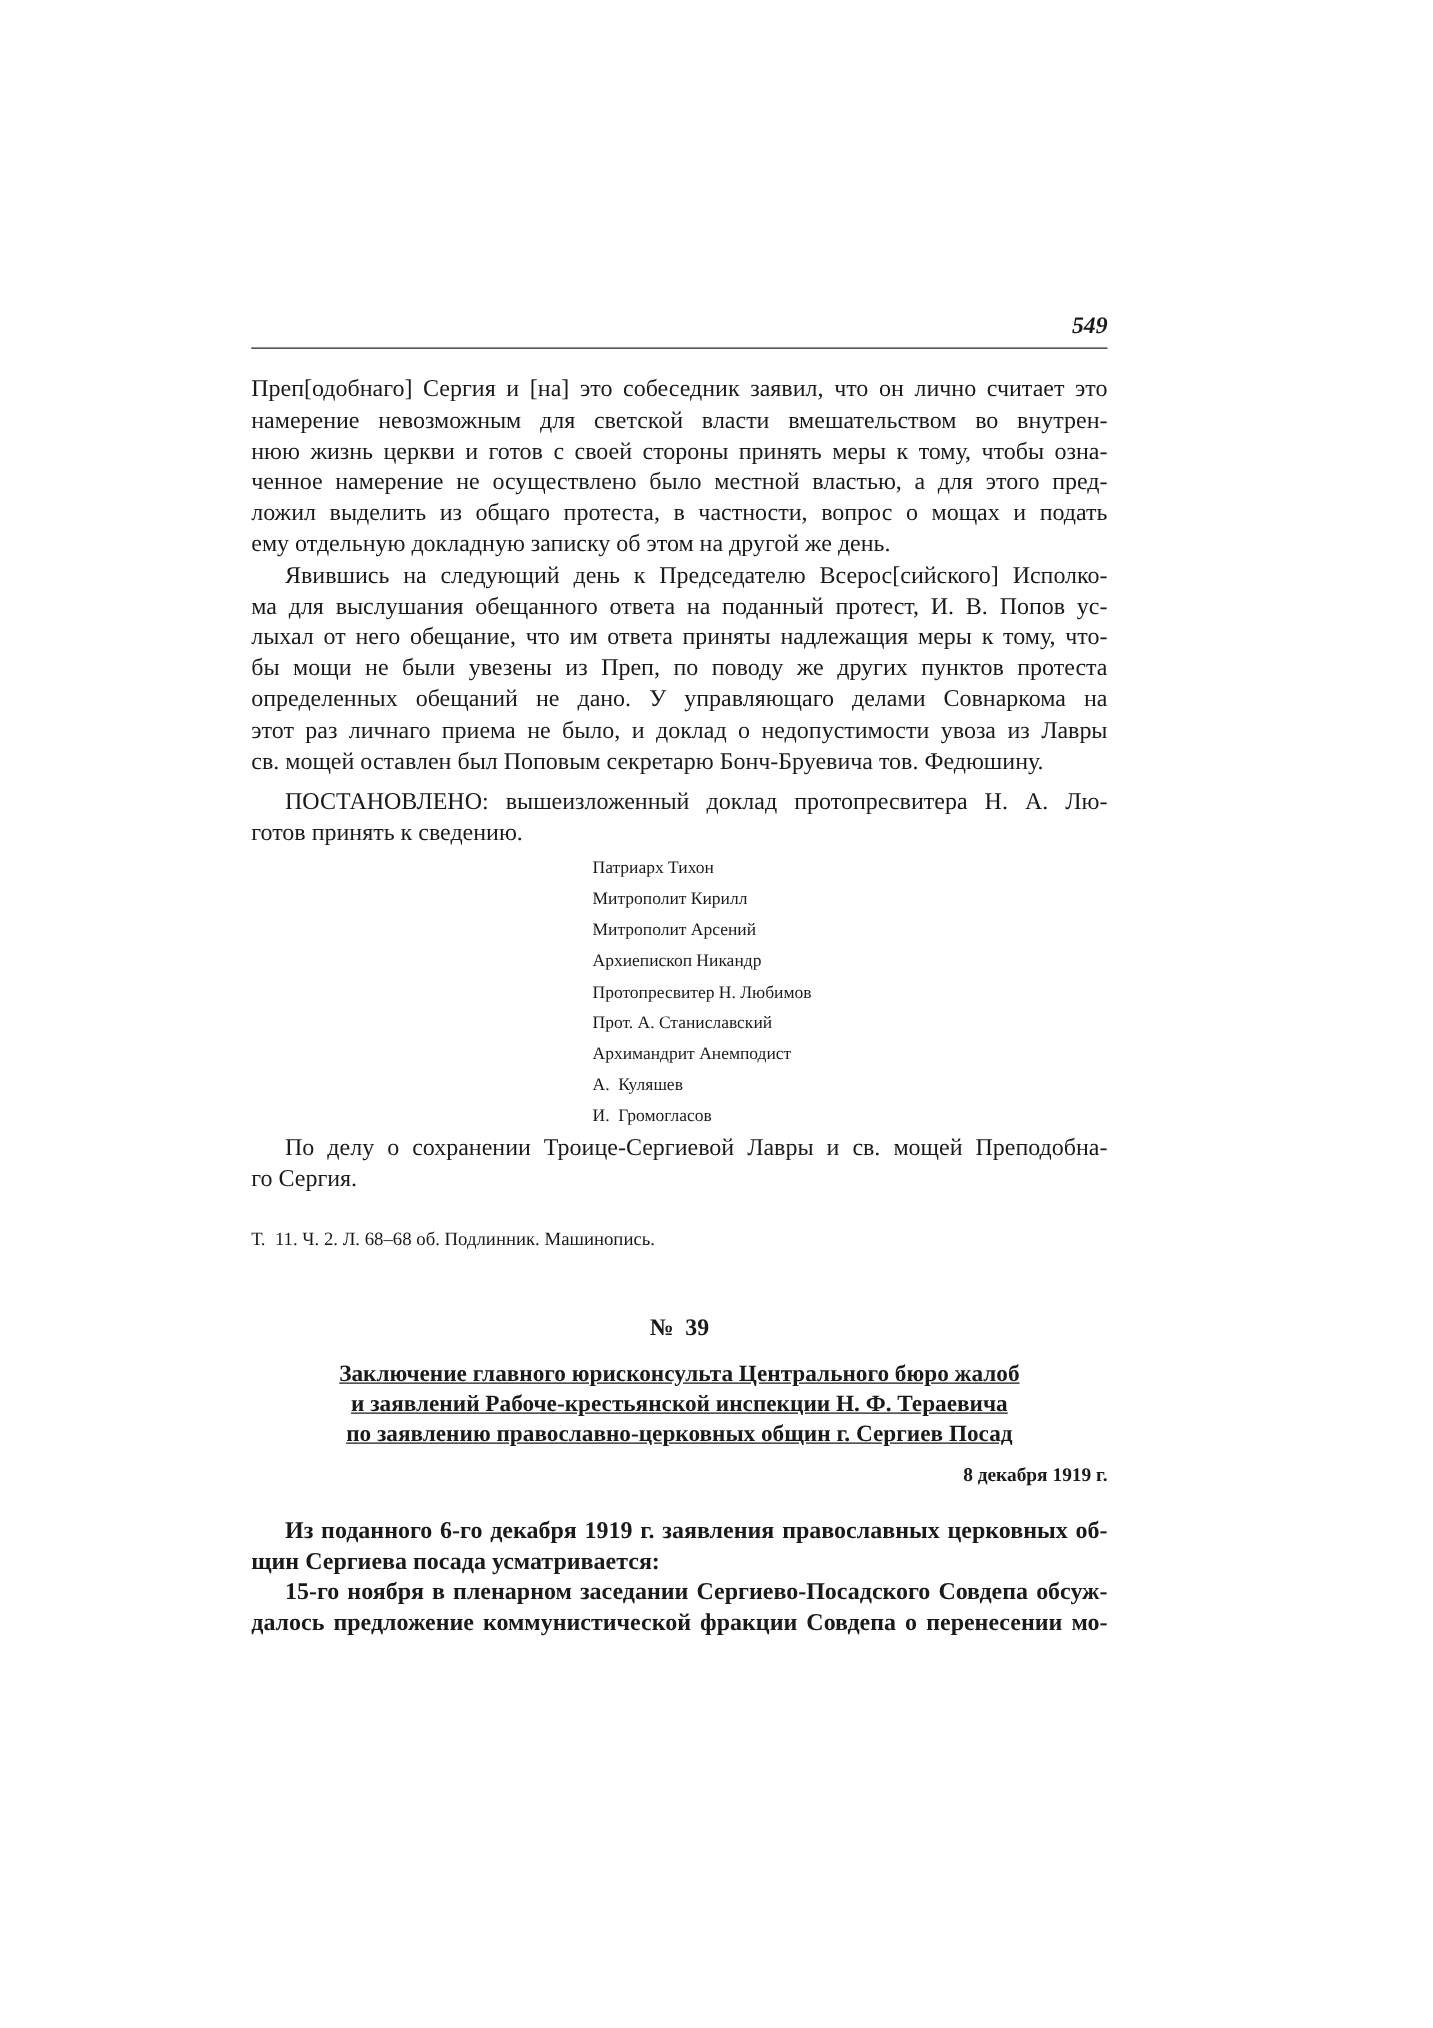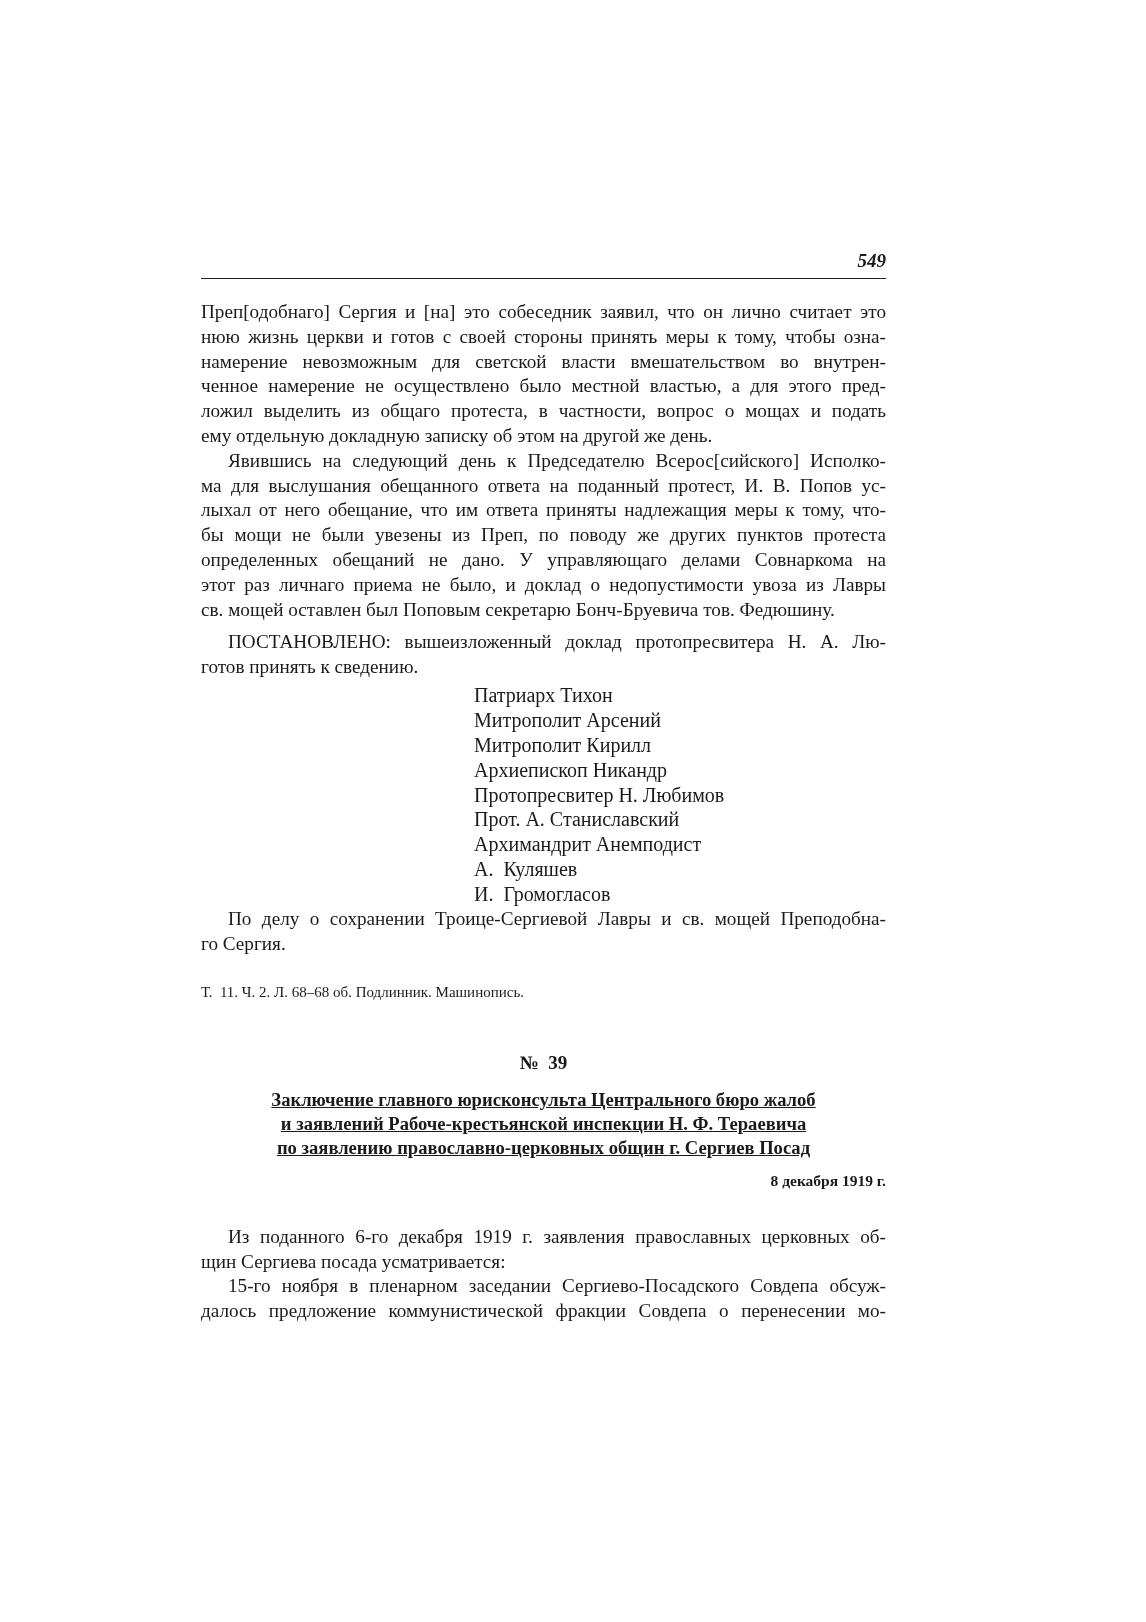--- a/index.html
+++ b/index.html
@@ -9,63 +9,63 @@
     .running-head { position: relative; height: 30px; border-bottom: 1.2px solid #222; }
     .section-title { position: absolute; left: 0; right: 0; top: 4px; text-align: center;
       font-style: italic; font-size: 16px; }
     .page-number { position: absolute; right: 0; top: 2px; font-style: italic; font-weight: bold; font-size: 19px; }
     .para { font-size: 19.2px; line-height: 24.8px; text-align: justify; margin: 0;
       text-align-last: left; }
     .line { display: block; text-align: justify; text-align-last: justify; white-space: nowrap; }
     .line.last { text-align-last: left; }
     .body-block { margin-top: 21px; }
     .resolution { margin-top: 8px; }
-    .signatures { margin-left: 273px; font-size: 20px; line-height: 24.9px; margin-top: 3px; }
+    .signatures { margin-left: 273px; font-size: 14px; line-height: 24.9px; margin-top: 3px; }
     .sig { display: block; }
     .source-note { font-size: 15px; margin-top: 27px; }
     .doc-number { text-align: center; font-weight: bold; font-size: 19px; margin-top: 51px; }
     .doc-title { text-align: center; font-weight: bold; font-size: 18.6px; line-height: 24px; margin-top: 14px; text-decoration: underline; }
     .doc-date { text-align: right; font-weight: bold; font-size: 15.5px; margin-top: 12px; }
-    .doc-body { margin-top: 35px; }
+    .doc-body { margin-top: 23px; font-weight: bold; }
   </style>
 </head>
 <body>
 
 <div class="page">
   <div class="running-head">
     <span class="page-number">549</span>
   </div>
 
   <div class="body-block">
     <p class="para">
       <span class="line">Преп[одобнаго] Сергия и [на] это собеседник заявил, что он лично считает это</span>
+      <span class="line">намерение невозможным для светской власти вмешательством во внутрен-</span>
       <span class="line">нюю жизнь церкви и готов с своей стороны принять меры к тому, чтобы озна-</span>
-      <span class="line">намерение невозможным для светской власти вмешательством во внутрен-</span>
       <span class="line">ченное намерение не осуществлено было местной властью, а для этого пред-</span>
       <span class="line">ложил выделить из общаго протеста, в частности, вопрос о мощах и подать</span>
       <span class="line last">ему отдельную докладную записку об этом на другой же день.</span>
     </p>
     <p class="para">
       <span class="line" style="padding-left:27px">Явившись на следующий день к Председателю Всерос[сийского] Исполко-</span>
       <span class="line">ма для выслушания обещанного ответа на поданный протест, И. В. Попов ус-</span>
       <span class="line">лыхал от него обещание, что им ответа приняты надлежащия меры к тому, что-</span>
       <span class="line">бы мощи не были увезены из Преп, по поводу же других пунктов протеста</span>
       <span class="line">определенных обещаний не дано. У управляющаго делами Совнаркома на</span>
       <span class="line">этот раз личнаго приема не было, и доклад о недопустимости увоза из Лавры</span>
       <span class="line last">св. мощей оставлен был Поповым секретарю Бонч-Бруевича тов. Федюшину.</span>
     </p>
     <p class="para resolution">
       <span class="line" style="padding-left:27px">ПОСТАНОВЛЕНО: вышеизложенный доклад протопресвитера Н. А. Лю-</span>
       <span class="line last">готов принять к сведению.</span>
     </p>
 
     <div class="signatures">
       <span class="sig">Патриарх Тихон</span>
+      <span class="sig">Митрополит Кирилл</span>
       <span class="sig">Митрополит Арсений</span>
-      <span class="sig">Митрополит Кирилл</span>
       <span class="sig">Архиепископ Никандр</span>
       <span class="sig">Протопресвитер Н. Любимов</span>
       <span class="sig">Прот. А. Станиславский</span>
       <span class="sig">Архимандрит Анемподист</span>
       <span class="sig" style="white-space:pre">А.  Куляшев</span>
       <span class="sig" style="white-space:pre">И.  Громогласов</span>
     </div>
 
     <p class="para">
       <span class="line" style="padding-left:27px">По делу о сохранении Троице-Сергиевой Лавры и св. мощей Преподобна-</span>

